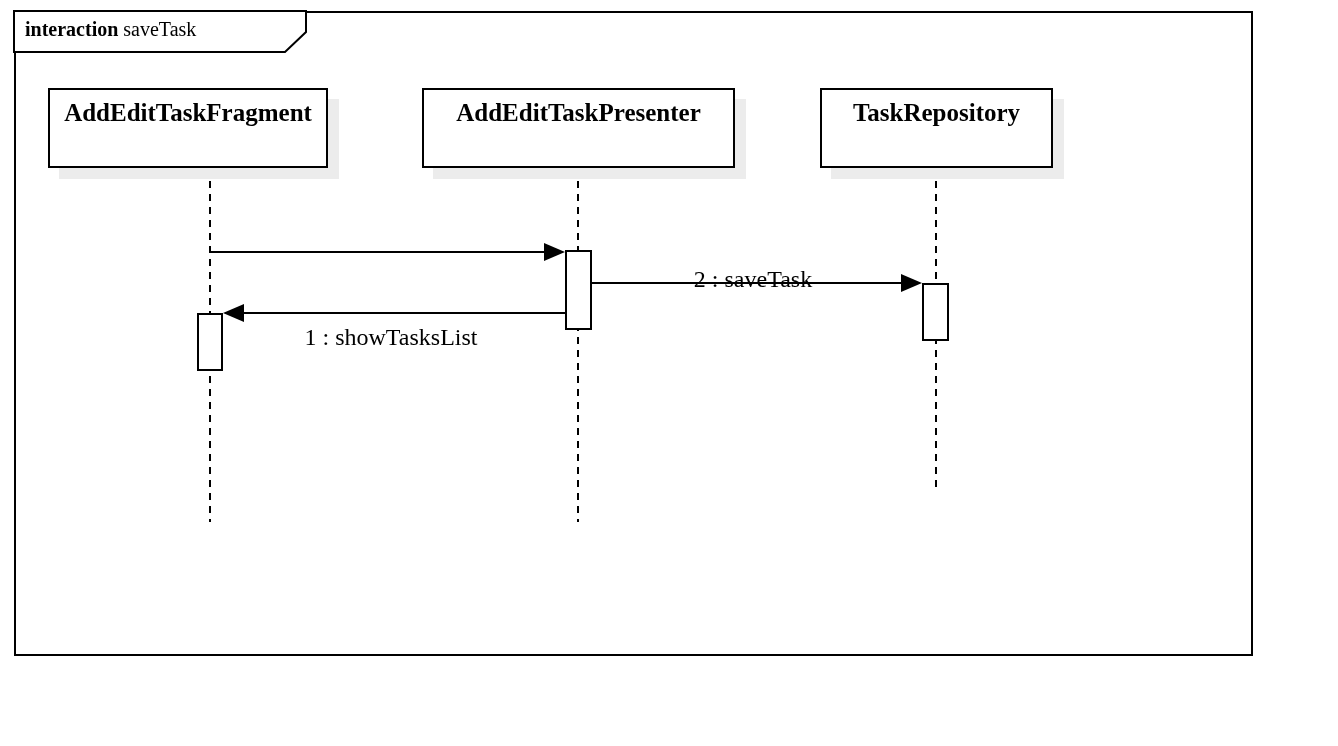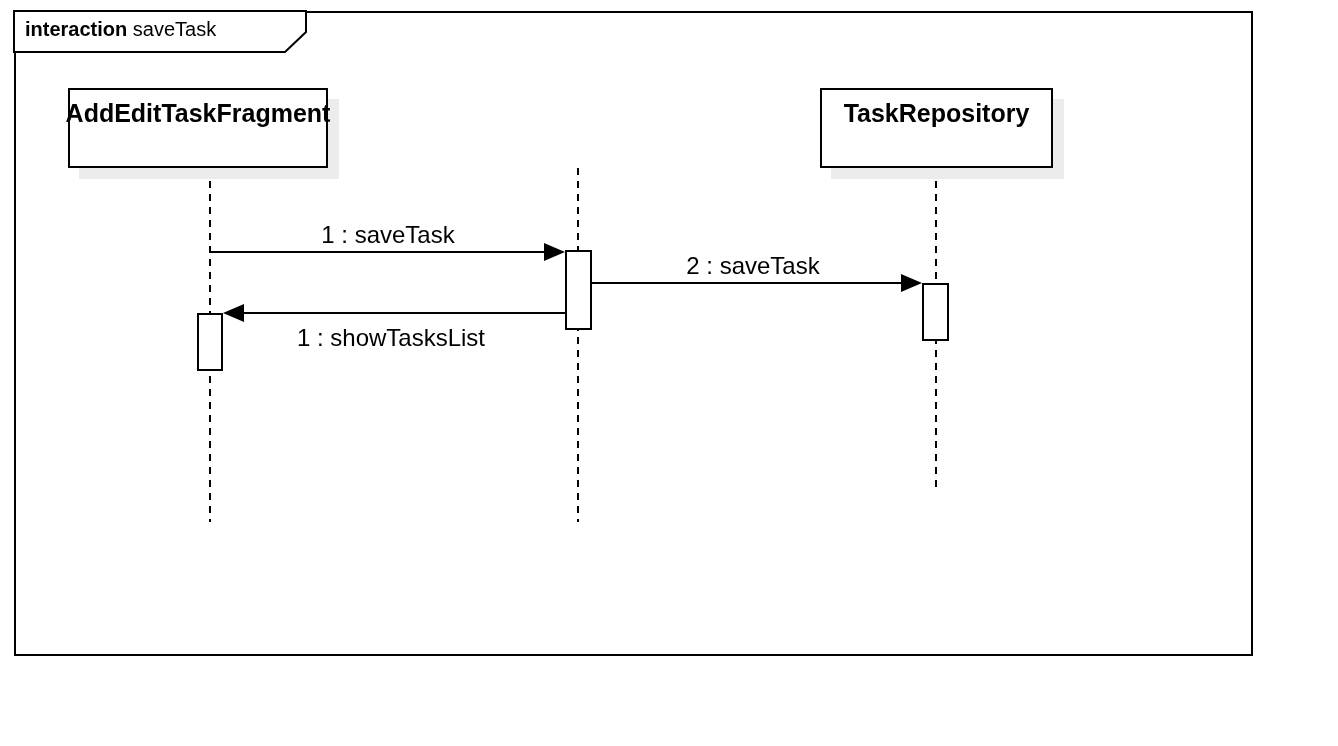--- a/index.html
+++ b/index.html
@@ -1,21 +1,21 @@
 <!DOCTYPE html>
 <html><head>
 <meta charset="utf-8">
 <style>
   html, body { margin: 0; padding: 0; background: #ffffff; }
   .canvas {
     position: relative;
     width: 1338px;
     height: 746px;
     background: #ffffff;
-    font-family: Liberation Sans, sans-serif;
+    font-family: Liberation Serif, serif;
     color: #000000;
     overflow: hidden;
   }
   .abs { position: absolute; }
 
   
   .frame {
     left: 14px; top: 11px;
     width: 1239px; height: 645px;
     border: 2px solid #000;
@@ -38,21 +38,21 @@
     box-sizing: border-box;
     box-shadow: 11px 11px 0 #ececec;
     display: flex;
     justify-content: center;
     align-items: flex-start;
     padding-top: 9px;
     font-weight: bold;
     font-size: 25px;
     white-space: nowrap;
   }
-  .box-fragment  { left: 68px;  width: 260px; }
+  .box-fragment  { left: 48px;  width: 280px; }
   .box-presenter { left: 422px; width: 313px; }
   .box-repository{ left: 820px; width: 233px; text-align: center; }
 
   
   .lifeline {
     width: 2px;
     background-image: repeating-linear-gradient(to bottom, #000 0 7px, transparent 7px 13px);
   }
   .line-fragment  { left: 209px; top: 168px; height: 354px; }
   .line-presenter { left: 577px; top: 168px; height: 354px; }
@@ -86,21 +86,21 @@
     font-size: 24px;
     text-align: center;
     white-space: nowrap;
   }
   .m1-line  { left: 211px; top: 251px; width: 336px; }
   .m1-arrow { left: 544px; top: 243px; }
   .m1-label { left: 288px; top: 221px; width: 200px; }
 
   .m2-line  { left: 592px; top: 282px; width: 312px; }
   .m2-arrow { left: 901px; top: 274px; }
-  .m2-label { left: 653px; top: 252px; width: 200px; }
+  .m2-label { left: 653px; top: 266px; width: 200px; }
 
   .m3-line  { left: 241px; top: 312px; width: 324px; }
   .m3-arrow { left: 223px; top: 304px; }
   .m3-label { left: 266px; top: 324px; width: 250px; }
 </style>
 </head>
 <body>
 
 <div class="canvas">
 
@@ -113,27 +113,29 @@
     <span class="kw">interaction</span><span>&nbsp;</span><span>saveTask</span>
   </div>
 
   <div class="abs lifeline line-fragment"></div>
   <div class="abs lifeline line-presenter"></div>
   <div class="abs lifeline line-repository"></div>
 
   <div class="abs lifeline-box box-fragment">
     <span>AddEditTaskFragment</span>
   </div>
+  <div class="abs lifeline-box box-presenter">
+    <span>AddEditTaskPresenter</span>
+  </div>
   <div class="abs lifeline-box box-repository">
     <span>TaskRepository</span>
   </div>
 
   <div class="abs msg-line m1-line"></div>
   <div class="abs arrow-right m1-arrow"></div>
-  <div class="abs msg-label m1-label">1 : saveTask</div>
 
   <div class="abs activation act-presenter"></div>
   <div class="abs activation act-repository"></div>
   <div class="abs activation act-fragment"></div>
 
   <div class="abs msg-line m2-line"></div>
   <div class="abs arrow-right m2-arrow"></div>
   <div class="abs msg-label m2-label">2 : saveTask</div>
 
   <div class="abs msg-line m3-line"></div>

